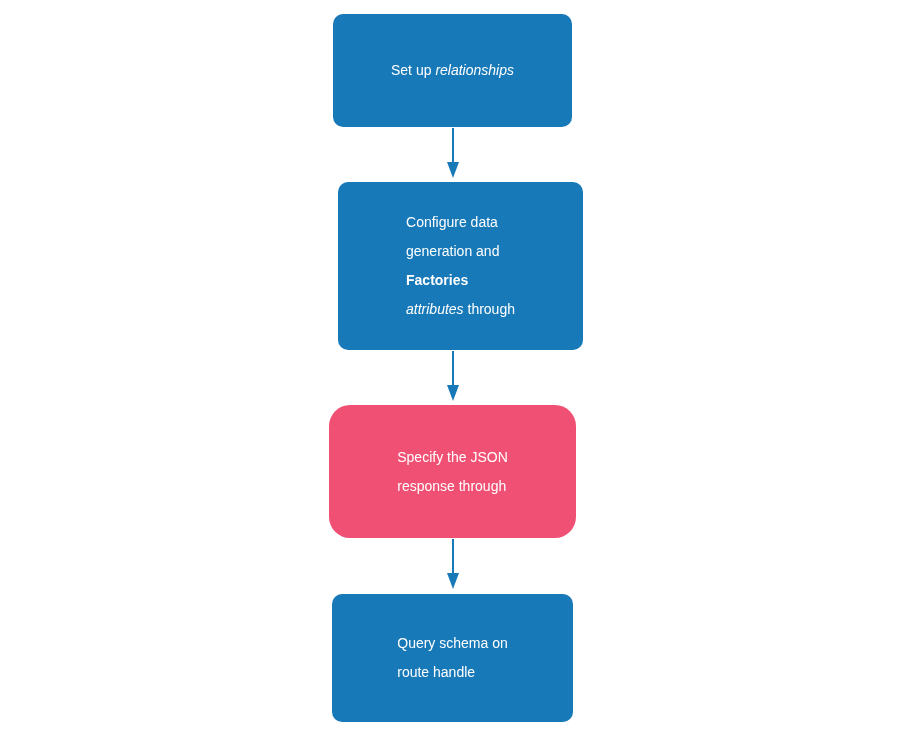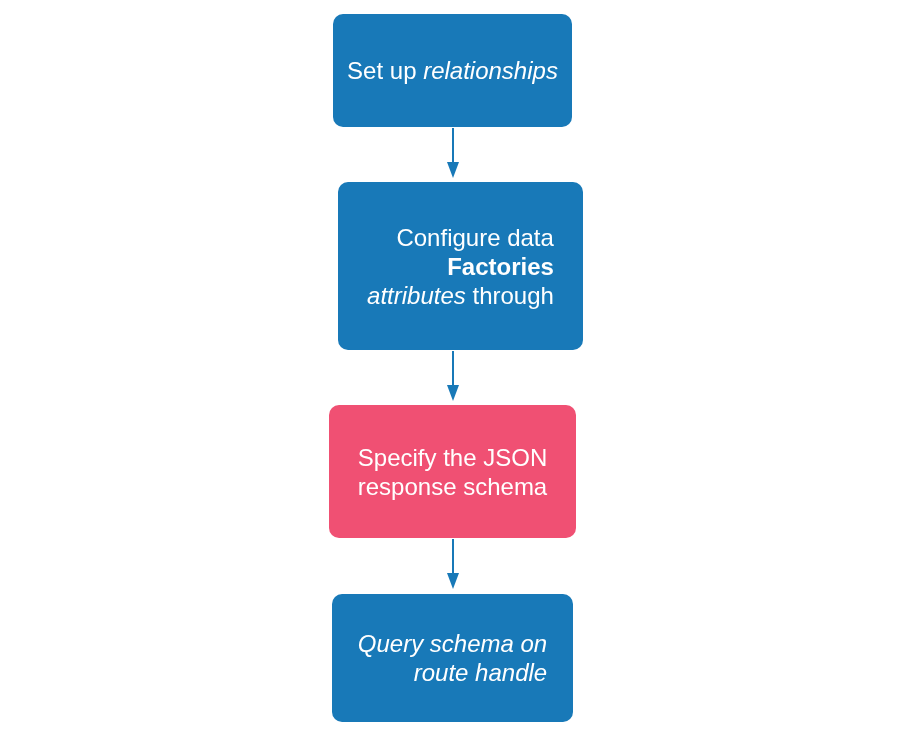--- a/index.html
+++ b/index.html
@@ -15,30 +15,30 @@
     font-family: "Liberation Sans", "DejaVu Sans", sans-serif;
     overflow: hidden;
   }
   .node {
     position: absolute;
     border-radius: 10px;
     display: flex;
     align-items: center;
     justify-content: center;
     color: #ffffff;
-    font-size: 24px;
+    font-size: 14px;
     line-height: 29px;
-    text-align: right;
+    text-align: left;
   }
   .node .ln { white-space: pre; }
   .it { font-style: italic; }
   .bd { font-weight: bold; }
   .node1 { left: 333px; top: 14px;  width: 239px; height: 113px; }
   .node2 { left: 329px; top: 182px; width: 245px; height: 168px; }
-  .node3 { left: 329px; top: 405px; width: 247px; height: 133px; }
+  .node3 { left: 329px; top: 405px; width: 247px; height: 133px; border-radius: 21px; }
   .node4 { left: 332px; top: 594px; width: 241px; height: 128px; }
   .arrow {
     position: absolute;
     left: 445px;
     width: 16px;
     height: 50px;
     display: block;
   }
   .arrow1 { top: 128px; }
   .arrow2 { top: 351px; }
@@ -56,42 +56,43 @@
   </div>
 
   <svg class="arrow arrow1" viewBox="0 0 16 50" style="color: rgb(24, 121, 184);">
     <line x1="8" y1="0" x2="8" y2="37" stroke="currentColor" stroke-width="2"></line>
     <polygon points="8,50 2,34 14,34" fill="currentColor"></polygon>
   </svg>
 
   <div class="node node2" style="background: rgb(24, 121, 184); margin-left: 9px;">
     <div>
       <div class="ln"><span>Configure data</span></div>
+      <div class="ln"><span>generation and</span></div>
       <div class="ln"><span class="bd">Factories</span></div>
       <div class="ln"><span class="it">attributes</span><span> through</span></div>
     </div>
   </div>
 
   <svg class="arrow arrow2" viewBox="0 0 16 50" style="color: rgb(24, 121, 184);">
     <line x1="8" y1="0" x2="8" y2="37" stroke="currentColor" stroke-width="2"></line>
     <polygon points="8,50 2,34 14,34" fill="currentColor"></polygon>
   </svg>
 
   <div class="node node3" style="background: rgb(240, 80, 115);">
     <div>
       <div class="ln"><span>Specify the JSON</span></div>
-      <div class="ln"><span>response schema</span></div>
+      <div class="ln"><span>response through</span></div>
     </div>
   </div>
 
   <svg class="arrow arrow3" viewBox="0 0 16 50" style="color: rgb(24, 121, 184);">
     <line x1="8" y1="0" x2="8" y2="37" stroke="currentColor" stroke-width="2"></line>
     <polygon points="8,50 2,34 14,34" fill="currentColor"></polygon>
   </svg>
 
-  <div class="node node4" style="background: rgb(24, 121, 184); font-style: italic;">
+  <div class="node node4" style="background: rgb(24, 121, 184);">
     <div>
       <div class="ln"><span>Query schema on</span></div>
       <div class="ln"><span>route handle</span></div>
     </div>
   </div>
 
 </div>
 
 </body></html>

